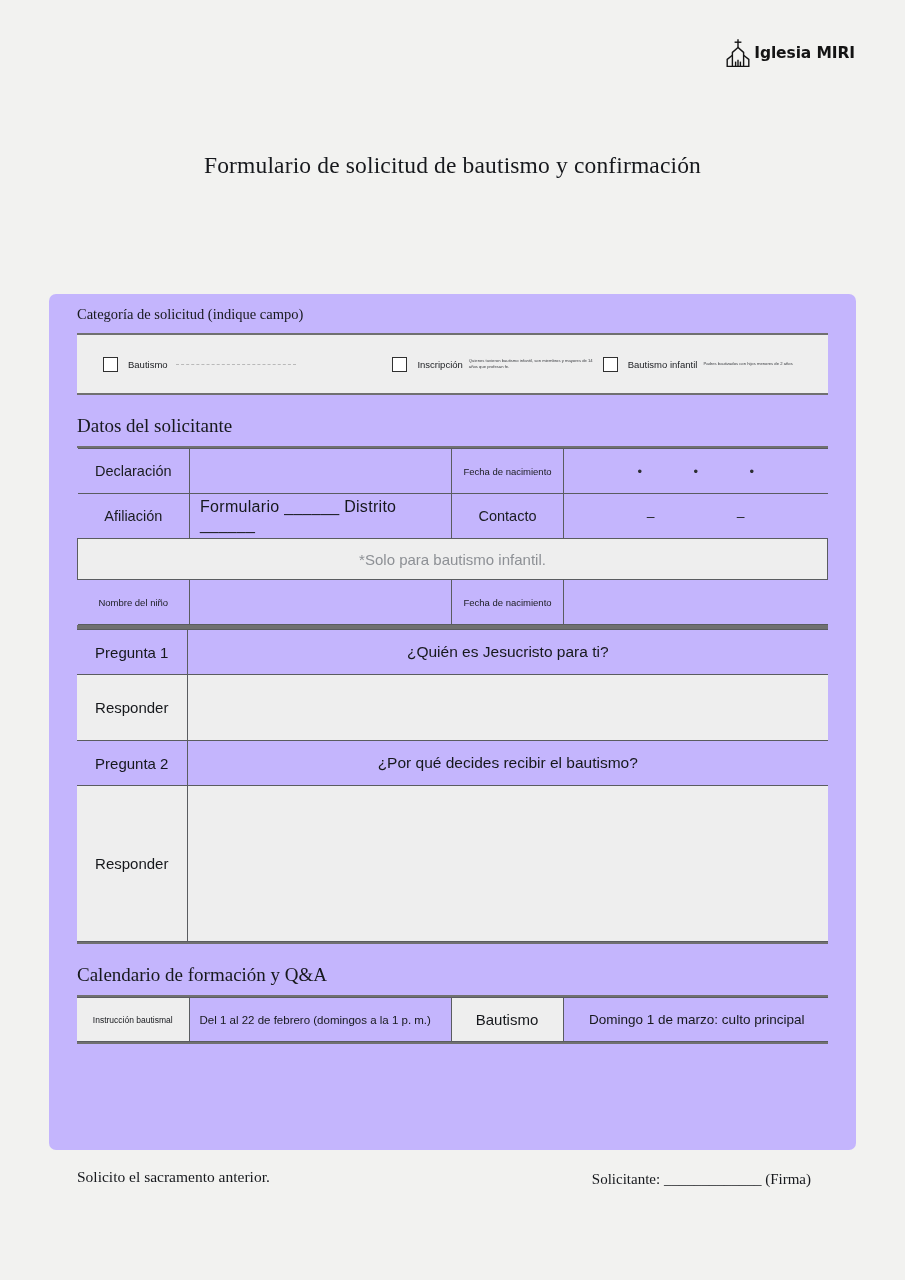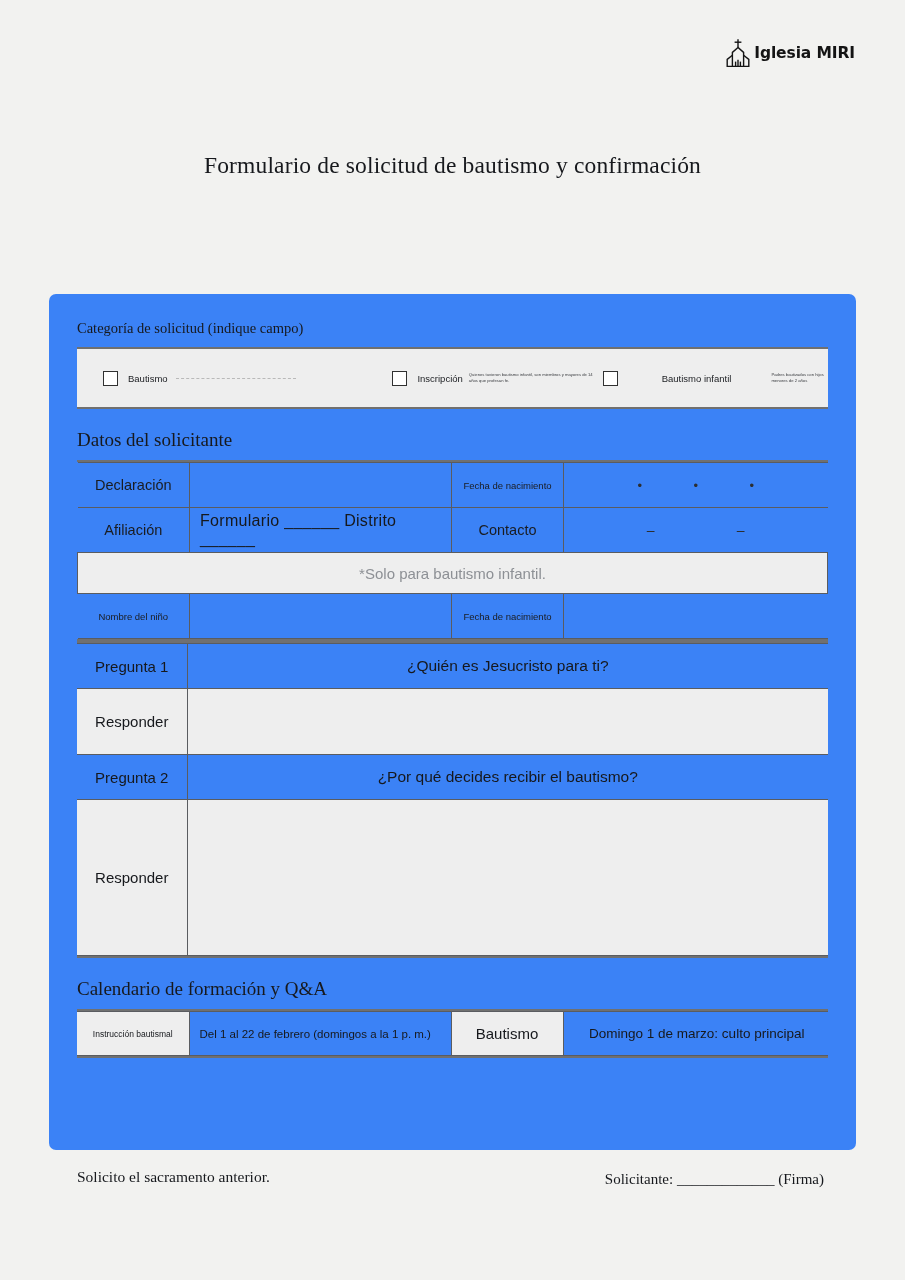--- a/index.html
+++ b/index.html
@@ -43,23 +43,23 @@
     font-weight: 400;
     color: #17191d;
     letter-spacing: 0.15px;
   }
 
   
   .card {
     position: absolute;
     left: 49px; top: 294px;
     width: 807px; height: 856px;
-    background: #3b82f6;
+    background: #c4b5fd;
     border-radius: 7px;
-    padding: 26px 28px 0 28px;
+    padding: 12px 28px 0 28px;
   }
 
   .section-head {
     font-family: "Liberation Serif", serif;
     font-weight: 400;
     color: #17191d;
   }
   .section-head.sm { font-size: 14.5px; margin: 0 0 10px 0; }
   .section-head.lg { font-size: 19px; margin: 20px 0 9px 0; }
 
@@ -88,21 +88,21 @@
   
   .cat-row {
     background: #eeeeee;
     height: 58px;
     display: flex;
     align-items: center;
   }
   .cat-item { display: flex; align-items: center; }
   .cat-item.i1 { width: 42%; padding-left: 26px; }
   .cat-item.i2 { width: 28%; }
-  .cat-item.i3 { width: 30%; gap: 34px; }
+  .cat-item.i3 { width: 30%; }
   .cbox {
     width: 15px; height: 15px;
     border: 1.6px solid #303030;
     background: #fff;
     flex: none;
   }
   .cat-label {
     font-size: 9.5px;
     font-weight: 400;
     margin-left: 10px;
@@ -187,21 +187,21 @@
     top: 1168px;
     height: 40px;
     font-family: "Liberation Serif", serif;
   }
   .foot-left {
     position: absolute; left: 28px; top: 0;
     font-size: 15.5px;
     color: #17191d;
   }
   .foot-right {
-    position: absolute; right: 32px; top: 3px;
+    position: absolute; right: 45px; top: 3px;
     font-size: 15px;
     color: #17191d;
     white-space: nowrap;
   }
   .sig-blank { letter-spacing: 0px; }
 </style>
 </head>
 <body>
 
 <div class="brand">

